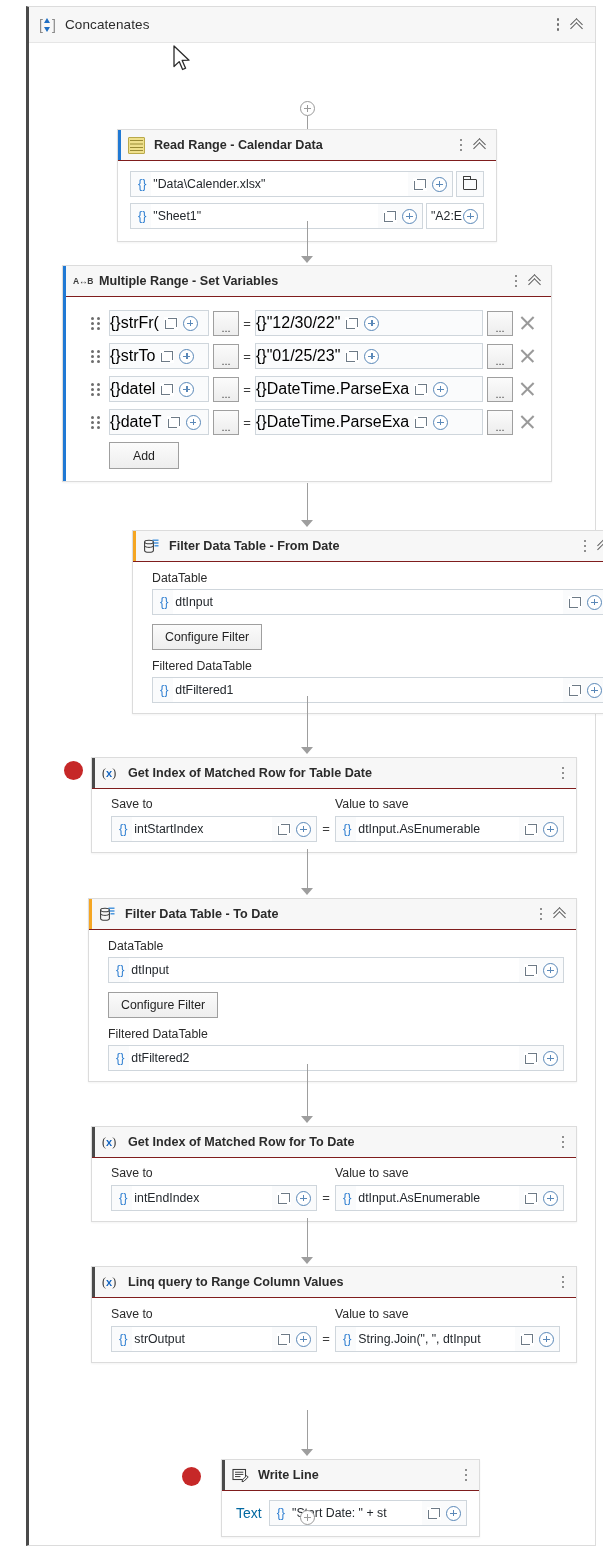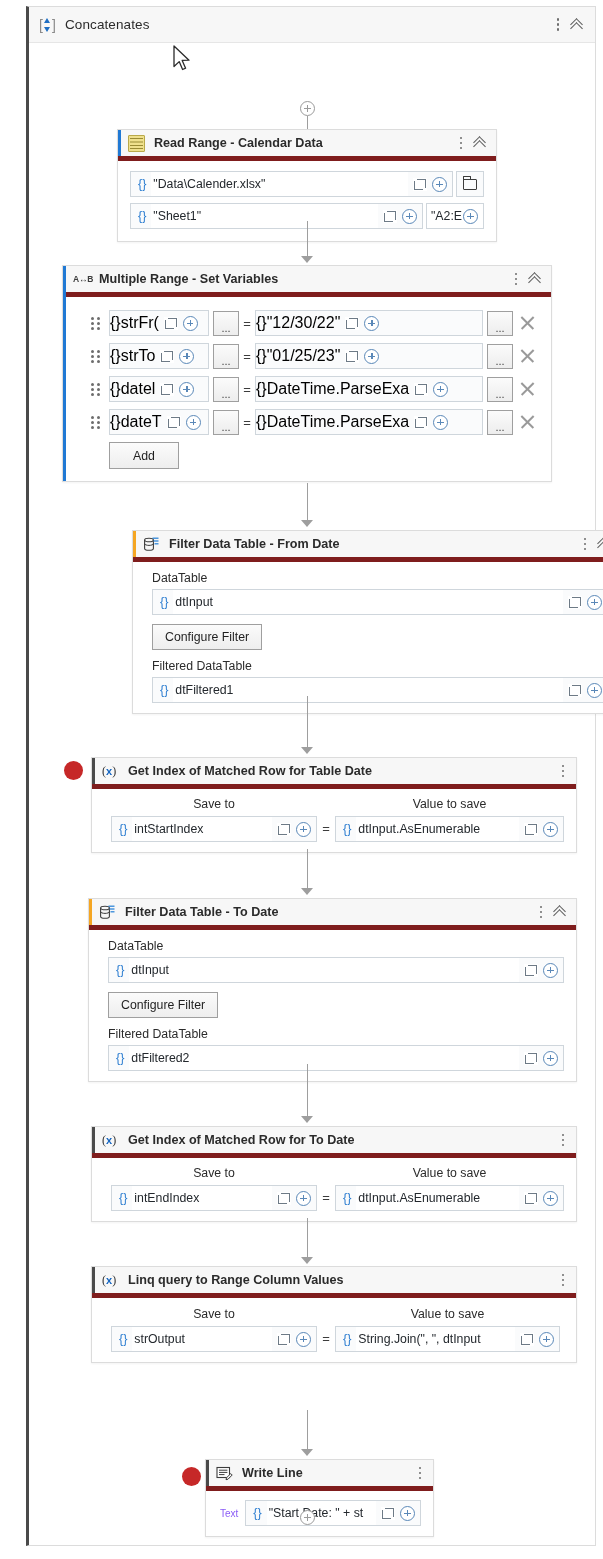--- a/index.html
+++ b/index.html
@@ -136,21 +136,21 @@
     position: absolute;
     background: #ffffff;
     border: 1px solid #dcdcdc;
     box-shadow: 0 1px 2px rgba(0,0,0,.05);
   }
   .card-head {
     display: flex;
     align-items: center;
     height: 31px;
     background: #f7f7f7;
-    border-bottom: 5px solid #7f1d1d;
+    border-bottom: 1px solid #7f1d1d;
     padding-right: 6px;
   }
   .accent {
     width: 3px;
     align-self: stretch;
     flex: 0 0 3px;
   }
   .accent.blue   { background: #2079d4; }
   .accent.orange { background: #f5a623; }
   .accent.dark   { background: #4a4a4a; }
@@ -411,42 +411,42 @@
     color: #1f1f1f;
     display: inline-flex; align-items: center; justify-content: center;
     cursor: pointer;
     margin: 9px 0 9px 0;
   }
 
   
   .two-col { display: flex; align-items: flex-end; gap: 0; }
   .col-a { flex: 0 0 206px; }
   .col-b { flex: 1 1 auto; min-width: 0; }
-  .lbl-row { display: flex; text-align: center; }
+  .lbl-row { display: flex; }
   .lbl-row .col-a, .lbl-row .col-b { font-size: 12.3px; color: #2b2b2b; }
   .eq-mid { width: 18px; text-align: center; font-size: 13px; color: #3c3c3c; flex: 0 0 18px; line-height: 26px; }
 
   .descr {
     font-size: 12.3px;
     color: #3f3f3f;
     line-height: 17px;
     margin-bottom: 10px;
   }
 
   
   .breakpoint {
     position: absolute;
     width: 19px; height: 19px;
     border-radius: 50%;
     background: #c62828;
   }
 
   
   .wl-row { display: flex; align-items: center; }
-  .wl-label { font-size: 10px; color: #8b5cf6; margin-right: 7px; }
+  .wl-label { font-size: 14px; color: #0369a1; margin-right: 7px; }
 
   
   .cursor { position: absolute; pointer-events: none; }
 </style>
 </head>
 <body>
 
 <div id="screen">
 
   <div class="seq-outer">
@@ -863,21 +863,21 @@
               </div>
             </div>
           </div>
         </div>
       </div>
 
       <div class="conn" style="left:277.5px; top:1367px; height:40px;"></div>
       <div class="arrow-head" style="left:272px; top:1406px;"></div>
 
       <div class="breakpoint" style="left:153px; top:1424px;"></div>
-      <div class="card" style="left:176px; top:1416px; width:229px;">
+      <div class="card" style="left:192px; top:1416px; width:259px;">
         <div class="card-head">
           <span class="accent dark"></span>
           <span class="ico">
             <svg width="17" height="17" viewBox="0 0 17 17">
               <rect x="1" y="2.5" width="12.5" height="10" fill="#ffffff" stroke="#3c3c3c" stroke-width="1.1"></rect>
               <line x1="3" y1="5.2" x2="11.4" y2="5.2" stroke="#3c3c3c" stroke-width="1"></line>
               <line x1="3" y1="7.4" x2="11.4" y2="7.4" stroke="#3c3c3c" stroke-width="1"></line>
               <line x1="3" y1="9.6" x2="8.5" y2="9.6" stroke="#3c3c3c" stroke-width="1"></line>
               <path d="M10.5 12.8 L14.8 8.6 L16.2 10 L12 14.2 L10 14.7 Z" fill="#ffffff" stroke="#3c3c3c" stroke-width="1"></path>
             </svg>

